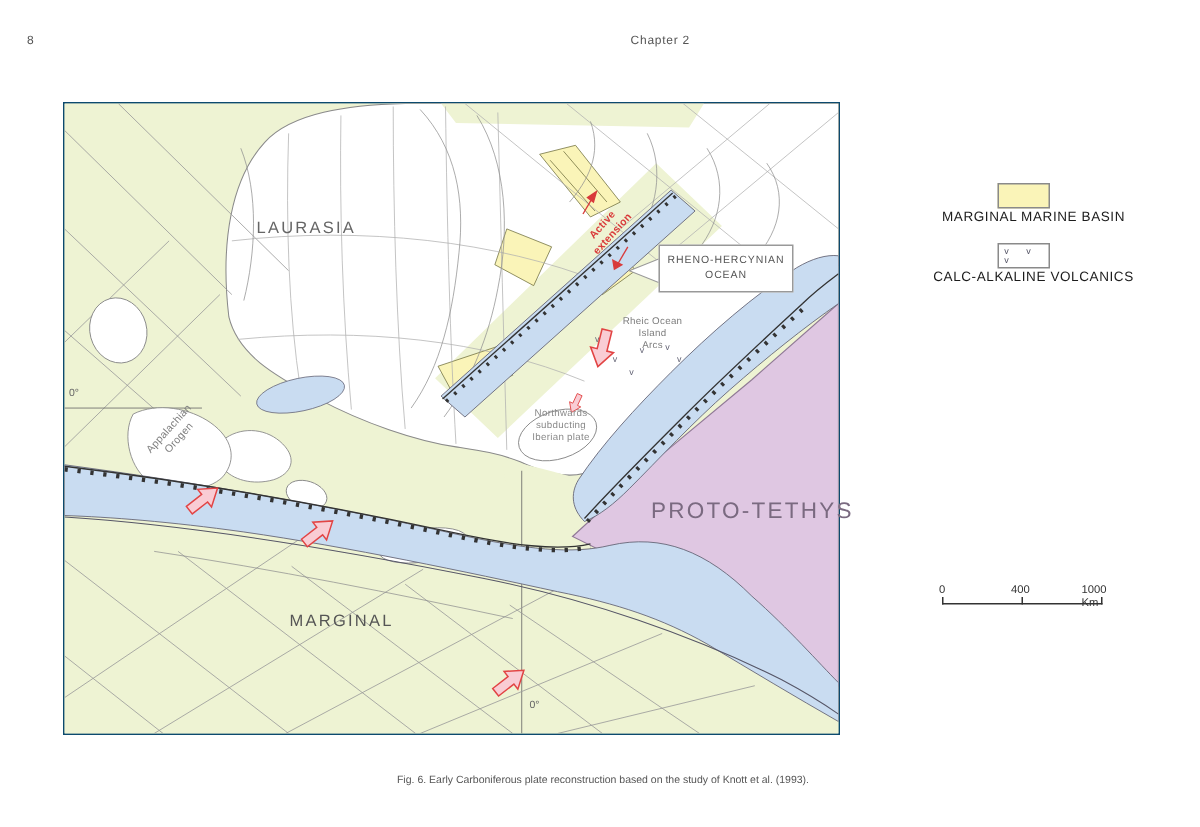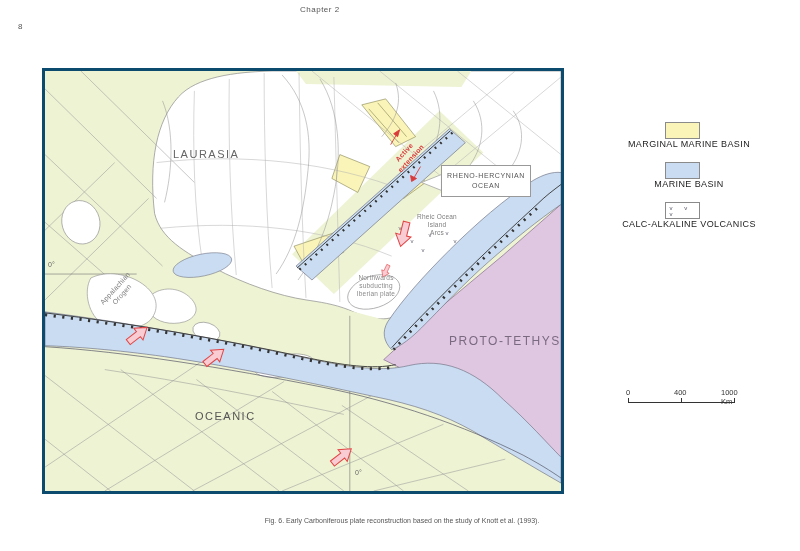--- a/index.html
+++ b/index.html
@@ -1,20 +1,20 @@
 <!DOCTYPE html>
 <html><head>
 <meta charset="utf-8">
 <style>
   html,body{margin:0;padding:0;background:#fff;}
   body{width:800px;height:551px;position:relative;font-family:"Liberation Sans",sans-serif;overflow:hidden;}
   .abs{position:absolute;}
   .page-number{left:18px;top:22px;font-size:8px;color:#555;}
-  .running-header{left:300px;top:5px;width:160px;text-align:left;font-size:8px;color:#555;letter-spacing:.5px;}
-  .map-frame{left:42px;top:68px;width:516px;height:420px;border:3px solid #0c4a6e;background:#eef3d3;}
+  .running-header{left:300px;top:22px;width:160px;text-align:right;font-size:8px;color:#555;letter-spacing:.5px;}
+  .map-frame{left:42px;top:68px;width:516px;height:420px;border:1px solid #0c4a6e;background:#eef3d3;}
   .map-frame svg{display:block;width:100%;height:100%;}
   .map-label{position:absolute;color:#666;letter-spacing:1.5px;font-size:11px;white-space:nowrap;}
   .small-label{position:absolute;color:#7d7d7d;font-size:6.5px;line-height:1.25;text-align:center;letter-spacing:.2px;}
   .rot{transform:rotate(-48deg);}
   .red-label{color:#d93a3a;font-weight:bold;}
   .callout-box{position:absolute;left:396px;top:94px;width:88px;height:30px;background:#fff;border:1px solid #999;color:#555;font-size:7px;letter-spacing:.6px;text-align:center;display:flex;flex-direction:column;justify-content:center;line-height:1.4;}
   .deg-label{position:absolute;font-size:7px;color:#666;}
   .legend{left:572px;top:122px;width:220px;display:flex;flex-direction:column;gap:22px;}
   .legend-row{display:flex;align-items:center;height:18px;flex-direction:column;}
   .swatch{width:35px;height:17px;border:1px solid #8a8a8a;box-sizing:border-box;flex:0 0 auto;}
@@ -183,22 +183,22 @@
 
     <g class="red-mark">
       <path d="M347,74 L354,62" fill="none"></path>
         <polygon points="356,59 350,63 354,66"></polygon>
       <path d="M377,96 L370,108" fill="none"></path>
         <polygon points="368,111 367,105 373,108"></polygon>
     </g>
   </svg>
 
   <div class="map-label" style="left:128px;top:77px;">LAURASIA</div>
-  <div class="map-label" style="left:150px;top:339px;color:#555;">OCEANIC</div>
-  <div class="map-label" style="left:404px;top:263px;color:#7a6a80;font-size:12px;">PROTO-TETHYS</div>
+  <div class="map-label" style="left:150px;top:339px;color:#555;">MARGINAL</div>
+  <div class="map-label" style="left:391px;top:263px;color:#7a6a80;font-size:15px;">PROTO-TETHYS</div>
 
   <div class="callout-box">
     <div>RHENO-HERCYNIAN</div>
     <div>OCEAN</div>
   </div>
 
   <div class="small-label" style="left:360px;top:142px;width:64px;">
     <div>Rheic Ocean</div>
     <div>Island</div>
     <div>Arcs</div>
@@ -221,24 +221,20 @@
   </div>
 
   <div class="deg-label" style="left:3px;top:190px;">0°</div>
   <div class="deg-label" style="left:310px;top:398px;">0°</div>
 </div>
 
 <div class="abs legend">
   <div class="legend-row">
     <div class="swatch" style="background: rgb(250, 244, 184);"></div>
     <div class="legend-label">MARGINAL MARINE BASIN</div>
-  </div>
-  <div class="legend-row">
-    <div class="swatch" style="background: rgb(201, 220, 241);"></div>
-    <div class="legend-label">MARINE BASIN</div>
   </div>
   <div class="legend-row">
     <div class="swatch volc">v v v</div>
     <div class="legend-label">CALC-ALKALINE VOLCANICS</div>
   </div>
 </div>
 
 <div class="abs scalebar">
   <span class="lab" style="left:-2px;">0</span>
   <span class="lab" style="left:46px;">400</span>

